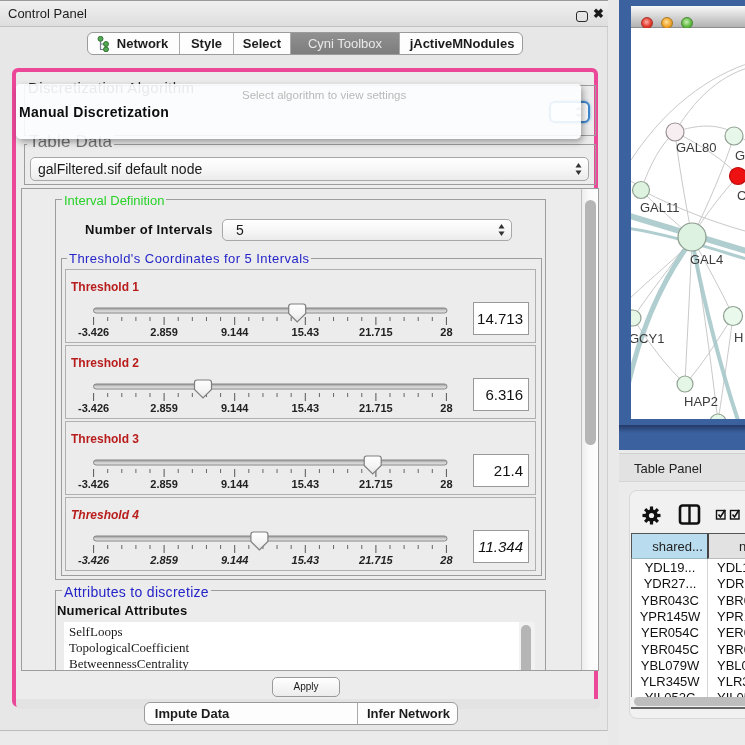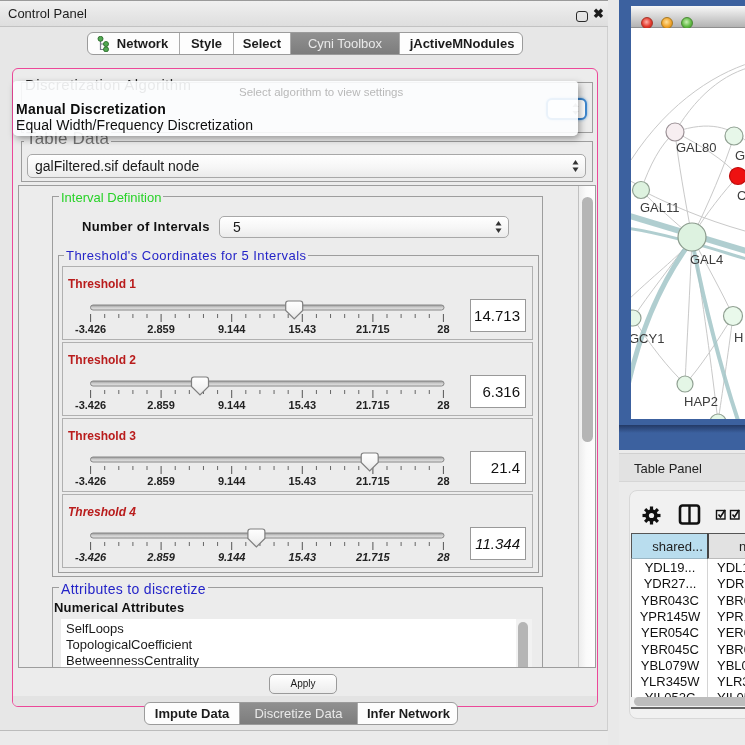--- a/index.html
+++ b/index.html
@@ -13,42 +13,42 @@
 #icon-sq { left:576px; top:11px; width:12px; height:11px; border:1.8px solid #2a2a2a; border-radius:3px; }
 #icon-x { left:593px; top:6px; font-size:13px; font-weight:bold; color:#1a1a1a; }
 
 .seg { background:#fdfdfd; border:1px solid #9b9b9b; border-radius:6px; overflow:hidden; }
 .segitem { position:absolute; top:0; height:100%; font-size:13px; font-weight:bold; color:#1c1c1c; text-align:center; border-left:1px solid #ababab; line-height:21px; }
 .segitem.first { border-left:none; }
 .segitem.sel { background:linear-gradient(#909090,#7d7d7d); color:#e9e9e9; font-weight:normal; }
 #toptabs { left:87px; top:32px; width:436px; height:23px; }
 #bottabs { left:144px; top:702px; width:314px; height:23px; }
 
-#content { left:12px; top:68px; width:586px; height:639px; background:#ececec; border:1px solid #ec4899; border-radius:6px; }
+#content { left:12px; top:68px; width:586px; height:639px; background:#ececec; border:4px solid #ec4899; border-radius:6px; }
 
 .group { position:absolute; border:1px solid #9d9d9d; }
 .gtitle { position:absolute; font-size:13px; background:#ececec; padding:0 2px; white-space:nowrap; }
 
 .combo { position:absolute; background:linear-gradient(#ffffff,#f6f6f6 55%,#ebebeb); border:1px solid #a8a8a8; border-radius:5px; font-size:14px; color:#1a1a1a; white-space:nowrap; }
 .combo .ctext { position:absolute; left:7px; top:50%; transform:translateY(-50%); }
 .combo .arr { position:absolute; right:6px; top:50%; transform:translateY(-50%); width:7px; height:12px; }
 
 #popup { left:0px; top:12px; width:565px; height:55px; background:rgba(253,254,255,0.9); border-radius:4px 4px 5px 5px; box-shadow:2px 3px 7px rgba(0,0,0,0.35); z-index:5; }
 
 #scrollpane { left:5px; top:116px; width:578px; height:483px; border:1px solid #9d9d9d; background:#ececec; overflow:hidden; }
 
 .tpanel { position:absolute; left:43px; width:471px; height:74px; border:1px solid #b0b0b0; background:#ececec; }
 .ttitle { position:absolute; left:5px; top:10px; font-size:12px; font-weight:bold; color:#b91c1c; }
 .vbox { position:absolute; left:407px; top:32px; width:56px; height:33px; background:#fff; border:1px solid #999; font-size:15px; color:#111; text-align:right; line-height:31px; padding-right:5px; }
 .slider { position:absolute; left:0; top:0; width:471px; height:74px; }
 
 #vsb { left:559px; top:0; width:19px; height:481px; background:linear-gradient(to right,#ededed,#fafafa 40%,#ffffff); border-left:1px solid #c0c0c0; }
 #vsb .thumb { position:absolute; left:3px; top:11px; width:11px; height:245px; background:#b5b5b5; border-radius:5.5px; }
 
-#attrlist { background:#fff; }
+#attrlist { background:#fff;font-family:Liberation Serif, serif; }
 #attrlist div { font-size:13px; color:#1a1a1a; padding-left:5px; height:16px; line-height:16px; }
 #attrlist div:first-child { margin-top:2px; }
 
 #applybtn { left:256px; top:605px; width:68px; height:20px; background:linear-gradient(#ffffff,#ececec); border:1px solid #9a9a9a; border-radius:5px; font-size:10px; color:#1a1a1a; text-align:center; line-height:18px; }
 
 #gapcol { left:608px; top:0; width:11px; height:745px; background:#e9e9e9; }
 #blueframe { left:619px; top:0; width:126px; height:450px; background:#3c619f; }
 #macwin { left:631px; top:6px; width:114px; height:413px; overflow:hidden; }
 #mactitle { left:0; top:0; width:114px; height:22px; background:linear-gradient(#f8f8f8,#d9d9d9 45%,#b3b3b3); border-bottom:1px solid #8f8f8f; }
 .light { position:absolute; top:11px; width:12px; height:12px; border-radius:6px; }
@@ -102,21 +102,20 @@
     <div class="combo" style="left:533px;top:29px;width:41px;height:22px;border:2.5px solid #3e86cd;box-shadow:0 0 3px #6ea9dd;border-radius:6px;background:#fdfdfd;">
       <svg class="arr" viewBox="0 0 7 12">
           <path d="M3.5 0 L6.5 4 L0.5 4 Z" fill="#9a9a9a"></path>
           <path d="M3.5 12 L6.5 8 L0.5 8 Z" fill="#9a9a9a"></path>
         </svg>
     </div>
 
     <div class="abs" id="popup">
       <div style="position:absolute;left:226px;top:5px;font-size:11.5px;color:#b9b9b9;">Select algorithm to view settings</div>
       <div style="position:absolute;left:3px;top:20px;font-size:14px;font-weight:bold;letter-spacing:0.3px;color:#0d0d0d;">Manual Discretization</div>
-      <div style="position:absolute;left:3px;top:36px;font-size:14px;letter-spacing:0.1px;color:#0d0d0d;">Equal Width/Frequency Discretization</div>
     </div>
 
     <div class="group" style="left:8px;top:72px;width:572px;height:41px;"></div>
     <div class="gtitle" style="left:11px;top:60px;color:#737373;font-size:17px;letter-spacing:0.2px;">Table Data</div>
     <div class="combo" style="left:14px;top:85px;width:559px;height:24px;">
       <span class="ctext">galFiltered.sif default node</span>
       <svg class="arr" viewBox="0 0 7 12">
           <path d="M3.5 0 L6.5 4.5 L0.5 4.5 Z" fill="#333"></path>
           <path d="M3.5 12 L6.5 7.5 L0.5 7.5 Z" fill="#333"></path>
         </svg>
@@ -362,21 +361,20 @@
       <div class="abs" id="vsb">
           <div class="thumb"></div>
         </div>
     </div>
     <div class="abs" style="left:0;top:627px;width:584px;height:10px;background:#e3e3e3;border-radius:0 0 5px 5px;"></div>
     <div class="abs" id="applybtn">Apply</div>
   </div>
 
   <div class="abs seg" id="bottabs">
     <div class="segitem first" style="left:0;width:94px;">Impute Data</div>
-    <div class="segitem sel" style="left:94px;width:118px;">Discretize Data</div>
     <div class="segitem" style="left:212px;width:102px;">Infer Network</div>
   </div>
 </div>
 
 <div class="abs" id="gapcol"></div>
 <div class="abs" id="blueframe"></div>
 <div class="abs" id="winshadow"></div>
 <div class="abs" id="macwin">
   <div class="abs" id="mactitle">
     <div class="light" style="left:10px;background:radial-gradient(circle at 4.5px 4px,#ffb0a8,#e23b2e 55%,#c02015);border:1px solid #a83328;"></div>

